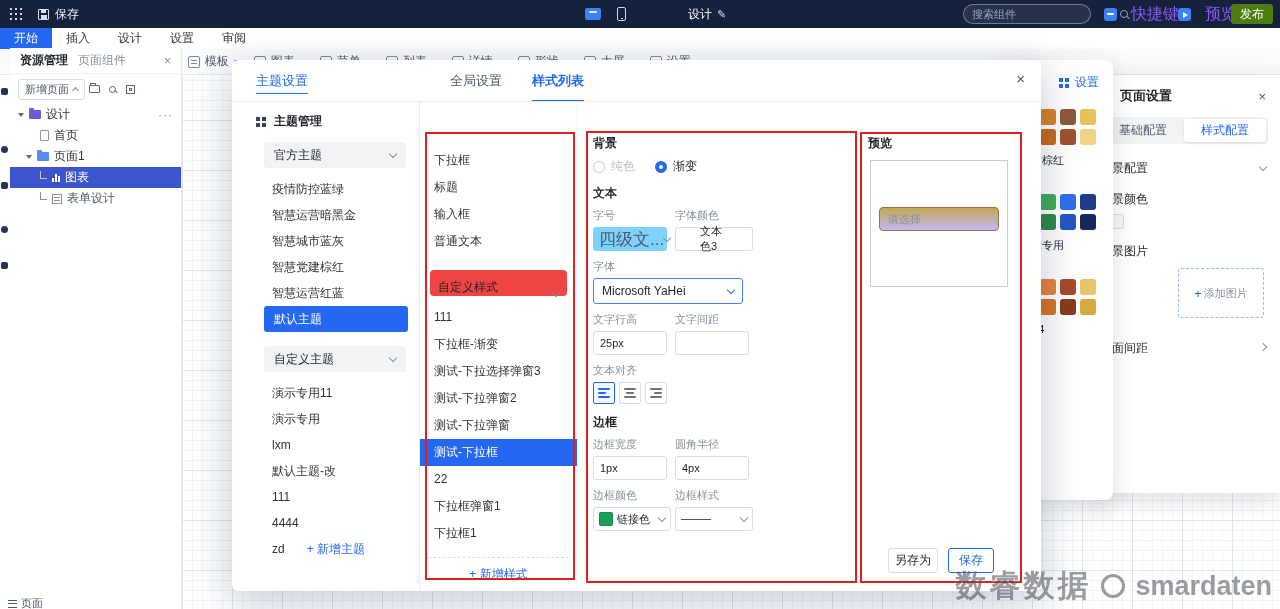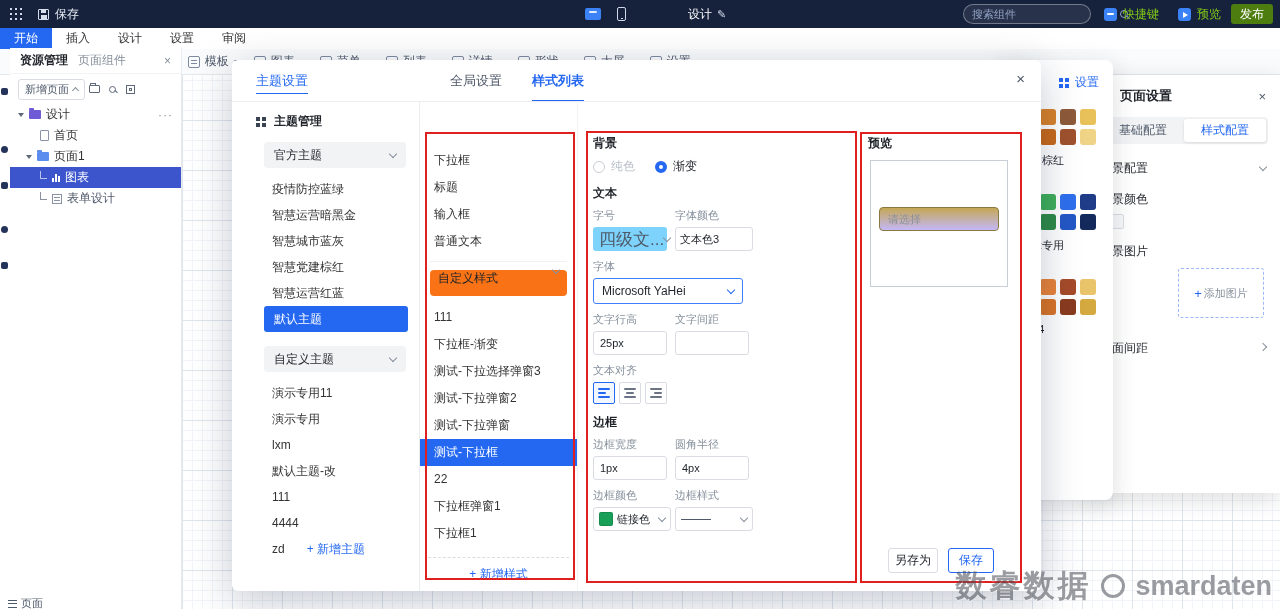--- a/index.html
+++ b/index.html
@@ -28,21 +28,21 @@
   .ic-monitor::after{content:'';position:absolute;left:4px;top:3px;right:4px;height:2px;background:rgba(255,255,255,.85);border-radius:1px}
   .ic-phone{width:9px;height:14px;border:1px solid #cfd8ea;border-radius:2px;position:relative}
   .ic-phone::after{content:'';position:absolute;bottom:1px;left:50%;margin-left:-1px;width:2px;height:1px;background:#cfd8ea}
   .tb-design{position:absolute;left:688px;top:0;height:28px;display:flex;align-items:center;gap:5px;font-size:12px;color:#fff}
   .pencil{font-size:11px;color:#cfd8ea}
   .tb-search{position:absolute;left:963px;top:4px;width:128px;height:20px;border:1px solid rgba(255,255,255,.35);border-radius:10px;background:rgba(255,255,255,.08);display:flex;align-items:center;padding:0 8px;gap:6px}
   .tb-search input{flex:1;background:transparent;border:none;outline:none;color:#dfe6f3;font-size:11px;font-family:inherit}
   .tb-search input::placeholder{color:#93a3c4}
   .ic-search{position:relative;width:8px;height:8px;border:1.4px solid #93a3c4;border-radius:50%;flex:none}
   .ic-search::after{content:'';position:absolute;width:4px;height:1.4px;background:#93a3c4;transform:rotate(45deg);right:-3px;bottom:-1px}
-  .tb-chip{position:absolute;top:0;height:28px;display:flex;align-items:center;gap:6px;font-size:12px;color:#84cc16}
+  .tb-chip{position:absolute;top:0;height:28px;display:flex;align-items:center;gap:14px;font-size:16px;color:#8b5cf6}
   .chip-ic{width:13px;height:13px;background:#3B82F6;border-radius:3px;position:relative}
   .chip-ic.kbd::after{content:'';position:absolute;left:3px;right:3px;top:5px;height:2px;background:#fff;border-radius:1px}
   .chip-ic.play::after{content:'';position:absolute;left:5px;top:4px;border-left:5px solid #fff;border-top:3px solid transparent;border-bottom:3px solid transparent}
   .btn-publish{position:absolute;left:1231px;top:4px;width:42px;height:20px;background:#4d7c0f;border:none;border-radius:3px;color:#fff;font-size:12px;font-family:inherit}
 
   
   .menubar{position:absolute;left:0;top:28px;width:1280px;height:21px;background:#fff;z-index:10;display:flex;align-items:stretch}
   .mi{padding:0 14px;line-height:21px;font-size:12px;color:#333}
   .mi.active{background:#2468F2;color:#fff}
 
@@ -144,42 +144,42 @@
   .mlist{margin-top:8px}
   .mitem{height:26px;line-height:26px;padding-left:40px;font-size:12px;color:#333;white-space:nowrap;overflow:hidden}
   .mitem.selected{margin-left:32px;width:144px;padding-left:10px;background:#2468F2;color:#fff;border-radius:3px}
   .mlast{display:flex;align-items:center;height:26px;padding-left:40px;font-size:12px;color:#333}
   .addlink{margin-left:22px;color:#2468F2;font-size:12px;white-space:nowrap}
 
   .m-styles{position:absolute;left:188px;top:41px;width:158px;bottom:0;padding-top:46px;border-right:1px solid #f2f3f5}
   .sitem{height:27px;line-height:27px;padding-left:14px;font-size:12px;color:#333;white-space:nowrap;overflow:hidden}
   .sitem.selected{background:#2468F2;color:#fff}
   .sdiv{border-top:1px solid #f0f1f3;margin:6px 10px}
-  .ssel{margin:8px 10px;height:26px;background:#f97316;border-radius:4px;display:flex;align-items:flex-start;padding:0 8px;font-size:12px;color:#1f2329}
+  .ssel{margin:8px 10px;height:26px;background:#ef4444;border-radius:4px;display:flex;align-items:flex-end;padding:0 8px;font-size:12px;color:#1f2329}
   .ssel .chev{margin-left:auto}
   .sdotted{border-top:1px dashed #d9dce3;margin:10px 8px 0}
   .addstyle{text-align:center;color:#2468F2;font-size:12px;margin-top:8px}
 
   .m-form{position:absolute;left:361px;top:41px;width:270px;bottom:0;padding-top:34px;overflow:hidden}
   .fsec{font-size:12px;font-weight:700;color:#1f2329;margin:0 0 6px}
   .fsec.mt{margin-top:10px}
   .radio-row{display:flex;align-items:center;gap:6px;margin-bottom:8px;font-size:12px}
   .rdo{width:12px;height:12px;border-radius:50%;border:1px solid #c9cdd4;background:#fff;flex:none}
   .rdo.on{border:4px solid #2468F2}
   .rlab-off{color:#b8bfc9;margin-right:14px}
   .rlab-on{color:#1f2329}
   .frow{display:flex;gap:4px;margin-bottom:8px}
   .col{width:78px}
   .flabel{font-size:11px;color:#86909c;margin-bottom:4px;white-space:nowrap}
   .cin{display:flex;align-items:center;gap:4px;height:24px;border:1px solid #d9dce3;border-radius:3px;padding:0 5px;background:#fff;font-size:10px;color:#1f2329;width:78px;white-space:nowrap}
   .cin .chev{margin-left:auto}
   .swatch{width:14px;height:14px;border-radius:2px;border:1px solid rgba(0,0,0,.12);flex:none}
   .gsel2{height:24px;background:#7dd3fc;border-radius:3px;display:flex;align-items:center;padding:0 6px;font-size:17px;color:#4e5969;width:74px;white-space:nowrap}
   .gsel2 .chev{margin-left:auto}
-  .vbox{height:24px;border:1px solid #d9dce3;border-radius:3px;display:flex;align-items:center;padding:0 4px;font-size:11px;color:#1f2329;width:78px;background:#fff}
+  .vbox{height:24px;border:1px solid #d9dce3;border-radius:3px;display:flex;align-items:center;padding:0 24px;font-size:11px;color:#1f2329;width:78px;background:#fff}
   .tin{height:24px;border:1px solid #d9dce3;border-radius:3px;width:74px;padding:0 6px;font-size:11px;color:#1f2329;background:#fff;font-family:inherit}
   .fsel{border:1px solid #4080ff;background:#fff;height:26px;width:150px;border-radius:3px;display:flex;align-items:center;padding:0 8px;font-size:12px;color:#1f2329;margin-bottom:8px}
   .fsel .chev{margin-left:auto}
   .btnrow{display:flex;gap:4px}
   .albtn{width:22px;height:22px;border:1px solid #d9dce3;border-radius:2px;background:#fff;display:flex;flex-direction:column;justify-content:center;gap:2px;padding:0 4px}
   .albtn i{display:block;height:2px;background:#6b7385;border-radius:1px}
   .albtn i:nth-child(1){width:12px}.albtn i:nth-child(2){width:8px}.albtn i:nth-child(3){width:12px}
   .albtn.left i{align-self:flex-start}.albtn.center i{align-self:center}.albtn.right i{align-self:flex-end}
   .albtn.active{border-color:#2468F2;background:#f3f7ff}.albtn.active i{background:#2468F2}
   .fbtn{width:22px;height:22px;border:1px solid #d9dce3;border-radius:2px;background:#fff;font-size:12px;color:#4e5969;display:flex;align-items:center;justify-content:center;font-family:inherit}

